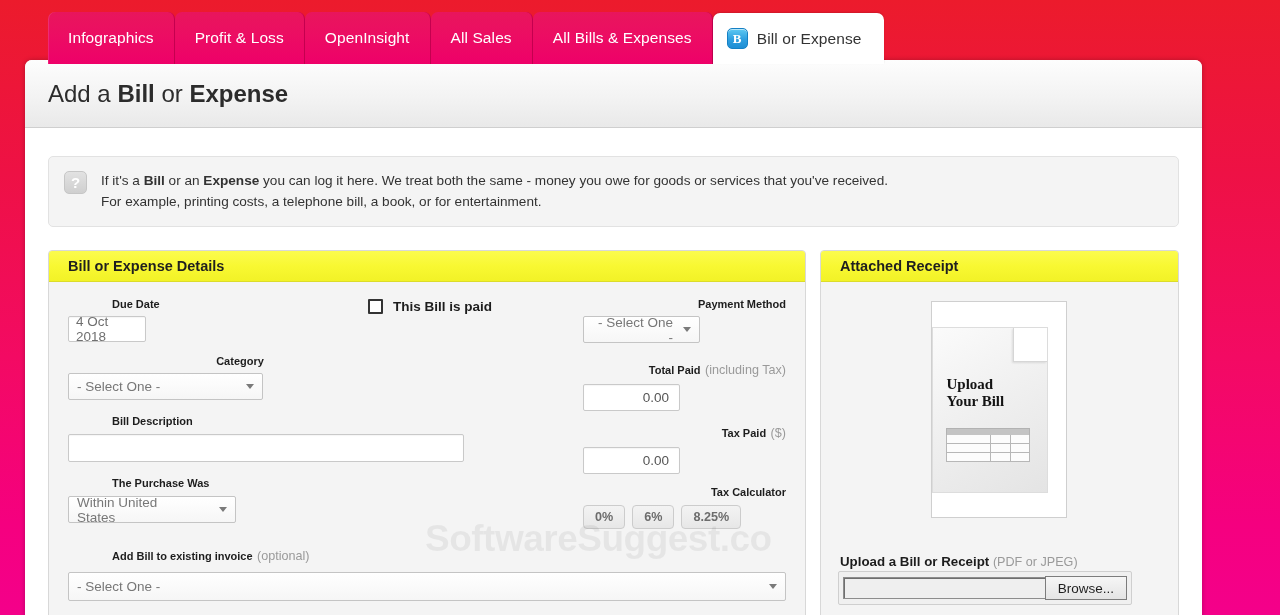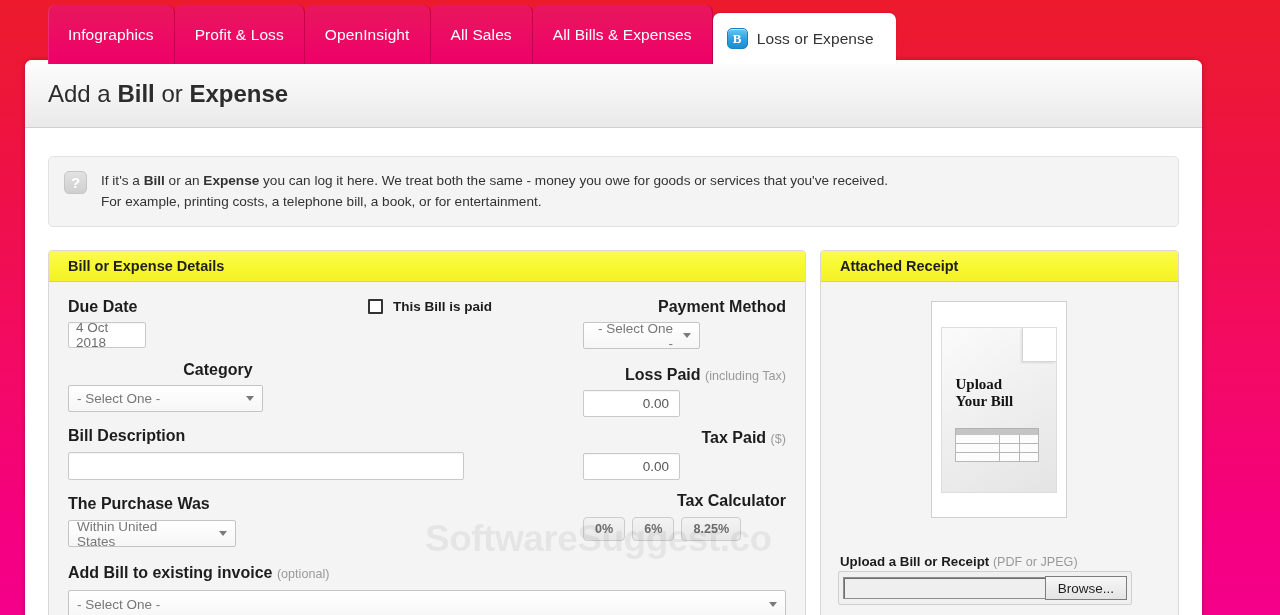--- a/index.html
+++ b/index.html
@@ -13,21 +13,21 @@
   }
 
   
   #tabbar {
     position:absolute; left:48px; top:13px;
     height:51px;
     display:flex; align-items:flex-end;
     z-index:6;
   }
   .tab {
-    height:59px;
+    height:52px;
     padding:16px 20px;
     display:flex; align-items:center; justify-content:center;
     font-size:15.5px;
     color:#ffffff;
     background:linear-gradient(180deg,#e8165c 0%,#ec0d63 45%,#ee0069 100%);
     border-radius:7px 7px 0 0;
     border-right:1px solid #c4004f;
     white-space:nowrap;
     letter-spacing:0.1px;
   }
@@ -117,21 +117,21 @@
     font-size:14.5px; font-weight:bold; color:#1f1f1f;
   }
   .panelbody { padding:16px 19px 20px 19px; position:relative; min-height:318px; }
 
   
   .cols { display:flex; }
   .colA { width:300px; }
   .colB { width:215px; }
   .colC { flex:1;text-align:right; }
 
-  .flabel { font-size:16px; font-weight:bold; color:#1d1d1d; }
+  .flabel { font-size:11px; font-weight:bold; color:#1d1d1d;margin-left:44px; }
   .fhint  { font-size:12.6px; font-weight:normal; color:#9a9a9a; }
 
   .txt {
     height:26px; border:1px solid #c9c9c9; background:#fff;
     border-radius:2px; font-size:13.5px; color:#6f6f6f;
     padding:0 7px; display:flex; align-items:center;
     font-family:"Liberation Sans", sans-serif;
     box-shadow: inset 0 1px 1px rgba(0,0,0,0.04);
   }
   .txt.num { justify-content:flex-end; padding-right:10px; color:#555; }
@@ -162,21 +162,21 @@
     background:linear-gradient(180deg,#f3f3f3 0%,#e7e7e7 100%);
     border:1px solid #cccccc; border-radius:4px;
     font-size:12.6px; font-weight:bold; color:#6c6c6c;
     display:flex;align-items:center;justify-content:center;
   }
 
   
   #thumbwrap {
     width:136px;height:217px;margin:19px auto 0 auto;
     background:#ffffff;border:1px solid #cfcfcf;
-    display:flex;align-items:center;justify-content:center;
+    display:flex;align-items:center;justify-content:flex-start;
   }
   #thumb {
     width:116px;height:166px;position:relative;
     background:linear-gradient(150deg,#fbfbfb 0%,#f0f0f0 45%,#e4e4e4 100%);
     border:1px solid #dddddd;
   }
   #fold {
     position:absolute;top:0;right:0;width:34px;height:34px;
     background:#ffffff;
     border-left:1px solid #d6d6d6;border-bottom:1px solid #d6d6d6;
@@ -229,21 +229,21 @@
     <span class="tlabel">OpenInsight</span>
   </div>
   <div class="tab">
     <span class="tlabel">All Sales</span>
   </div>
   <div class="tab">
     <span class="tlabel">All Bills &amp; Expenses</span>
   </div>
   <div class="tab active">
     <span class="bicon">B</span>
-    <span class="tlabel">Loss or Expense</span>
+    <span class="tlabel">Bill or Expense</span>
   </div>
 </div>
 
 <div id="card">
 
   <div id="pagehead">
     <div id="pagetitle"><span>Add a </span><b>Bill</b><span> or </span><b>Expense</b></div>
   </div>
 
   <div id="body">
@@ -291,21 +291,21 @@
             </div>
 
             <div class="colC">
               <div class="flabel">Payment Method</div>
               <div class="sel" style="width:117px;margin-top:6px;">
                 <span>- Select One -</span>
                 <span class="caret"></span>
               </div>
 
               <div style="margin-top:17px;">
-                <span class="flabel">Loss Paid</span>
+                <span class="flabel">Total Paid</span>
                 <span class="fhint">(including Tax)</span>
               </div>
               <div class="txt num" style="width:97px;height:27px;margin-top:6px;">0.00</div>
 
               <div style="margin-top:12px;">
                 <span class="flabel">Tax Paid</span>
                 <span class="fhint">($)</span>
               </div>
               <div class="txt num" style="width:97px;height:27px;margin-top:6px;">0.00</div>
 

